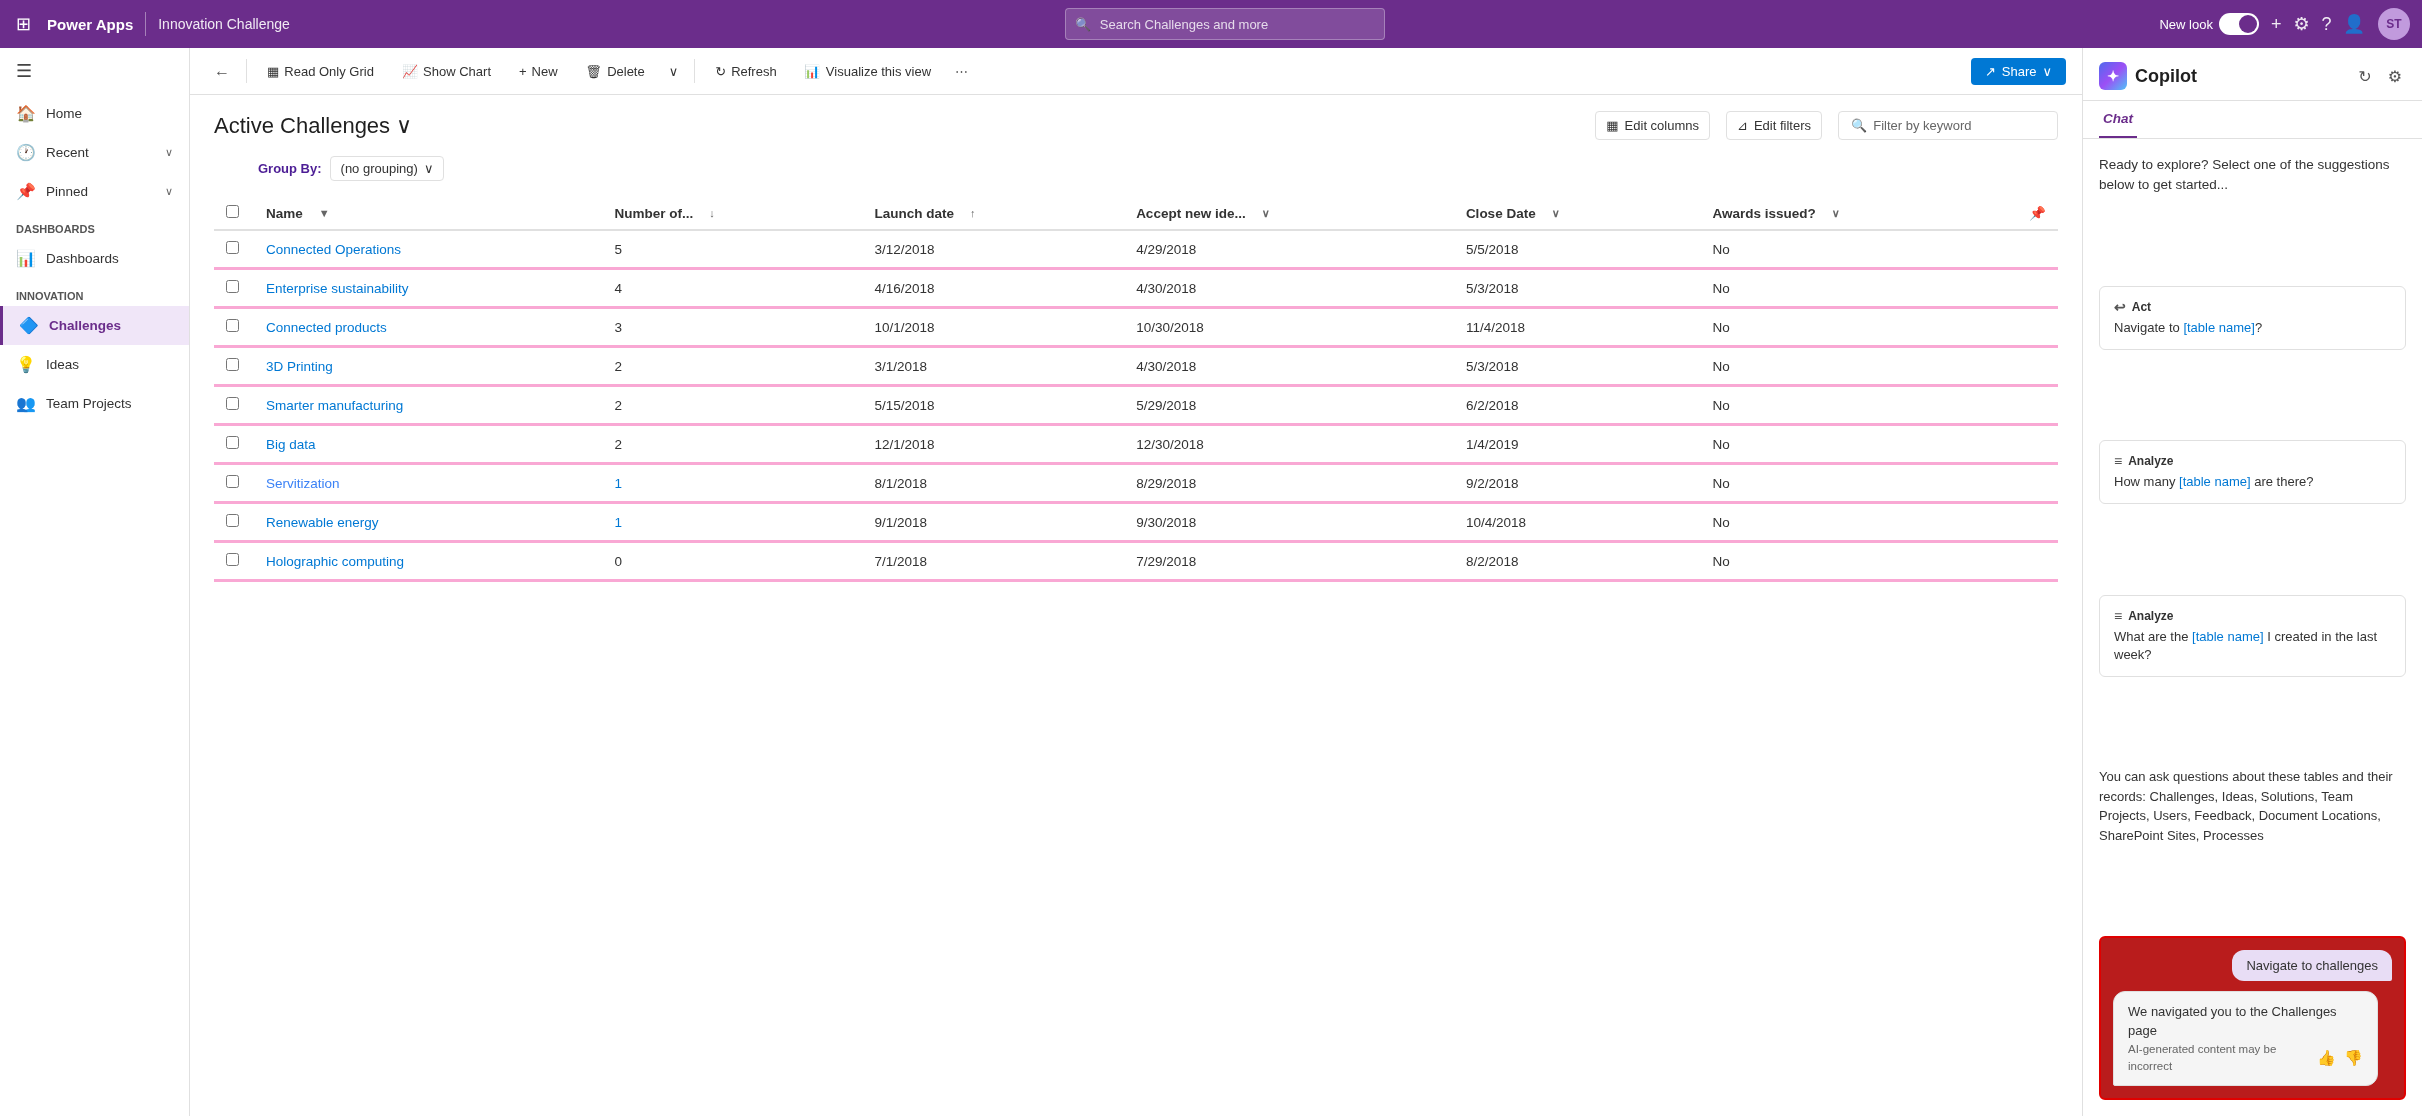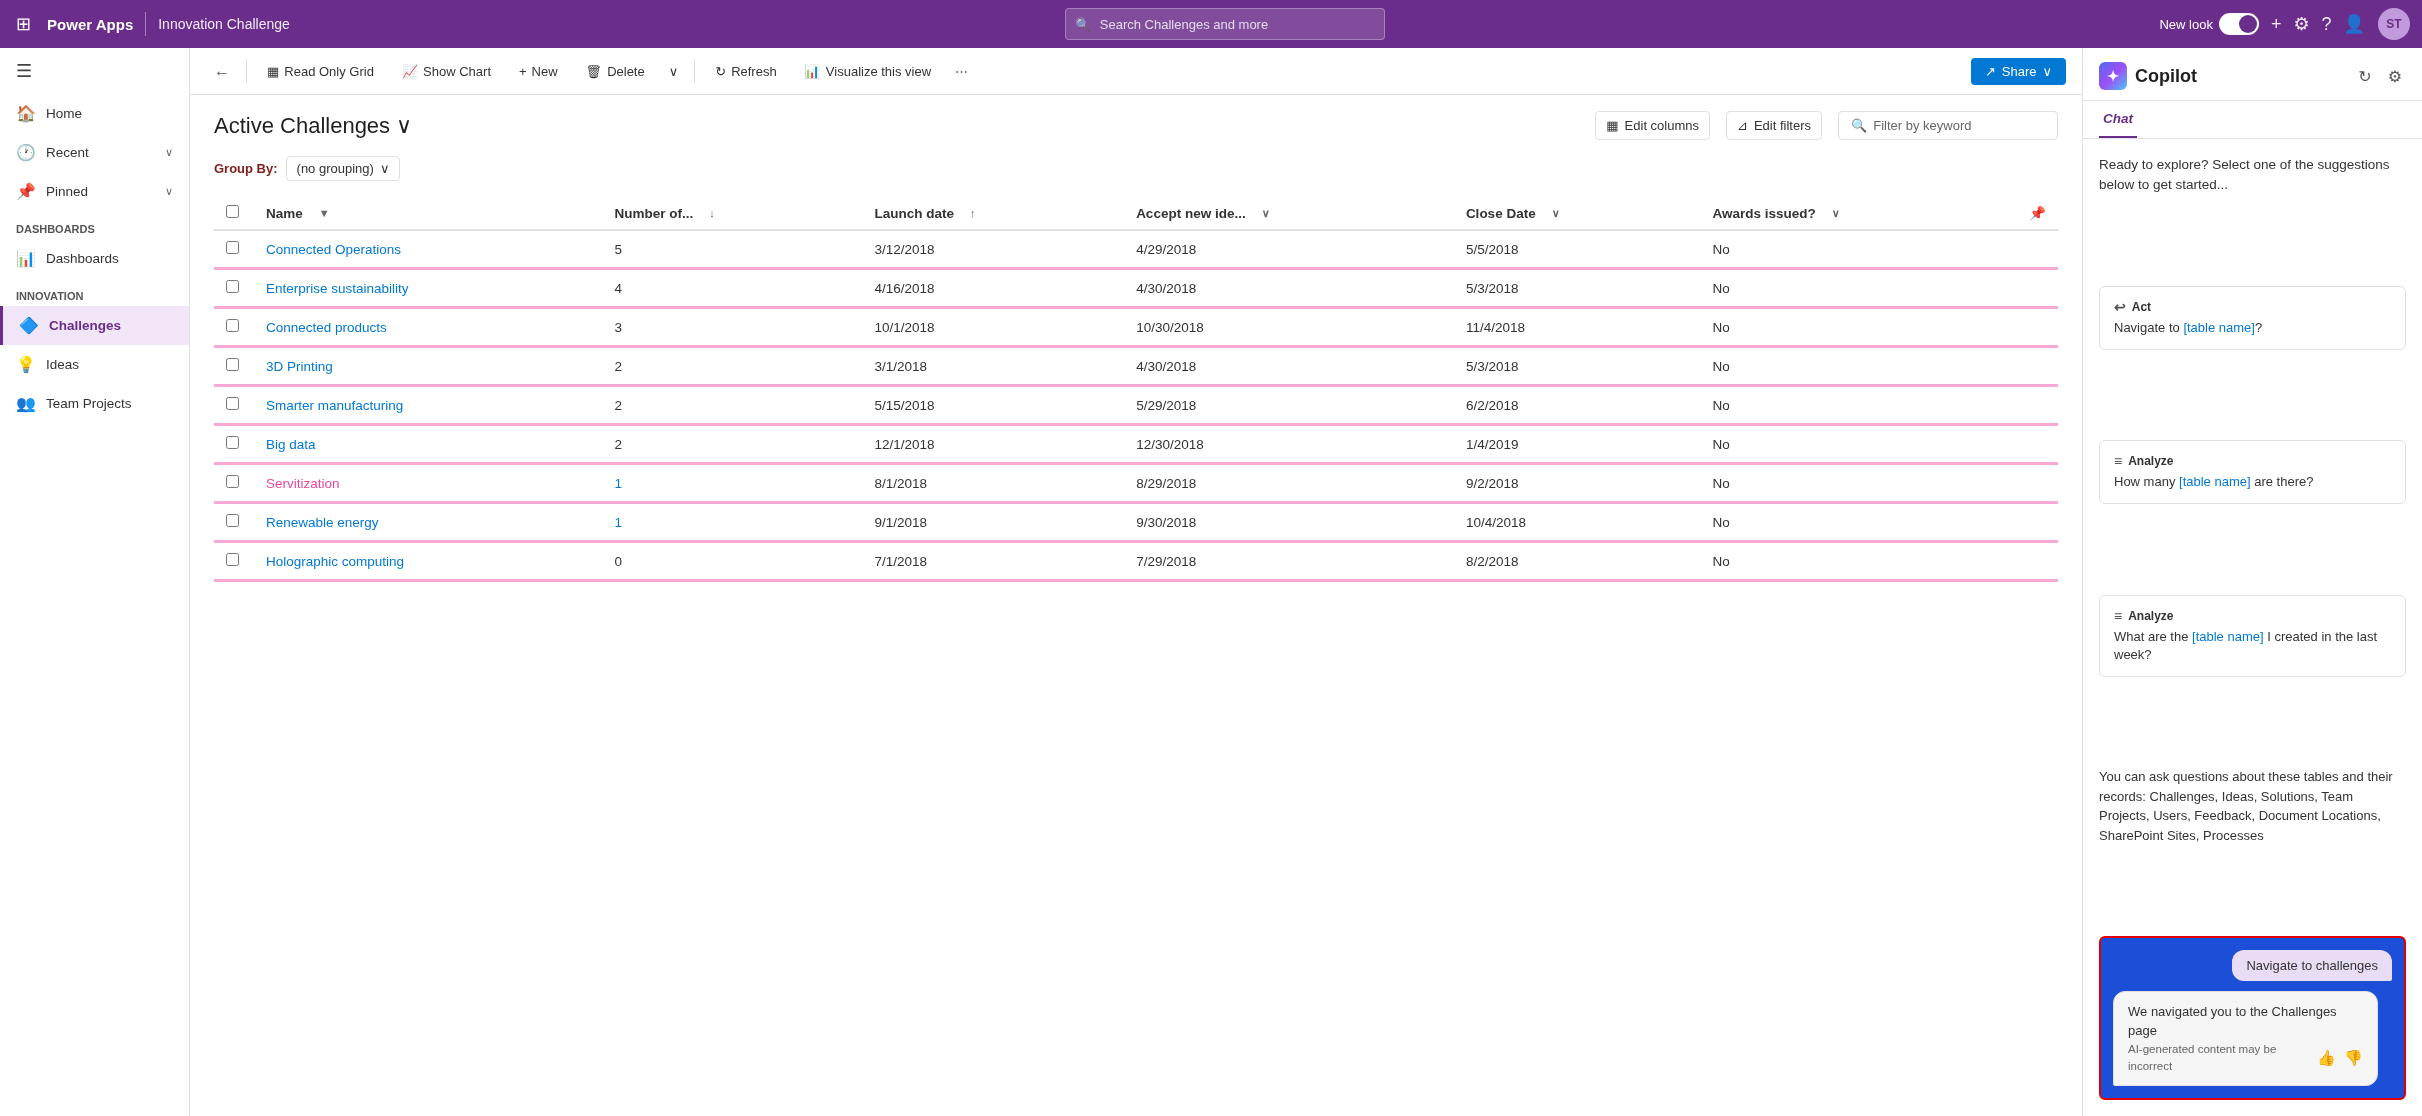--- a/index.html
+++ b/index.html
@@ -199,21 +199,21 @@
     }
 
     
     .group-by {
       display: flex;
       align-items: center;
       gap: 8px;
       margin-bottom: 16px;
       font-size: 13px;
     }
-    .group-by-label { font-weight: 600; color: #7f1d1d; }
+    .group-by-label { font-weight: 600; color: #4c1d95; margin-left: 44px; }
     .group-by-select {
       display: flex;
       align-items: center;
       gap: 6px;
       padding: 4px 10px;
       border: 1px solid #e0e0e0;
       border-radius: 4px;
       background: white;
       cursor: pointer;
       font-size: 13px;
@@ -360,21 +360,21 @@
       padding: 10px 14px;
       font-size: 13px;
       color: #333;
       max-width: 95%;
       line-height: 1.5;
     }
     .chat-response-area {
       border: 2px solid #e00000;
       border-radius: 6px;
       padding: 12px;
-      background: #1d4ed8;
+      background: #b91c1c;
       display: flex;
       flex-direction: column;
       gap: 10px;
     }
     .chat-bot-footer {
       display: flex;
       align-items: center;
       justify-content: space-between;
       font-size: 11.5px;
       color: #666;
@@ -616,21 +616,21 @@
     <td style="color:#0078d4;cursor:pointer;">Big data</td>
     <td class="">2</td>
     <td>12/1/2018</td>
     <td>12/30/2018</td>
     <td>1/4/2019</td>
     <td>No</td>
     <td></td>
   </tr>
             <tr>
     <td class="checkbox-col"><input type="checkbox" style=""></td>
-    <td style="color:#ec4899;cursor:pointer;">Servitization</td>
+    <td style="color:#3b82f6;cursor:pointer;">Servitization</td>
     <td class="link-cell">1</td>
     <td>8/1/2018</td>
     <td>8/29/2018</td>
     <td>9/2/2018</td>
     <td>No</td>
     <td></td>
   </tr>
             <tr>
     <td class="checkbox-col"><input type="checkbox" style=""></td>
     <td style="color:#0078d4;cursor:pointer;">Renewable energy</td>

